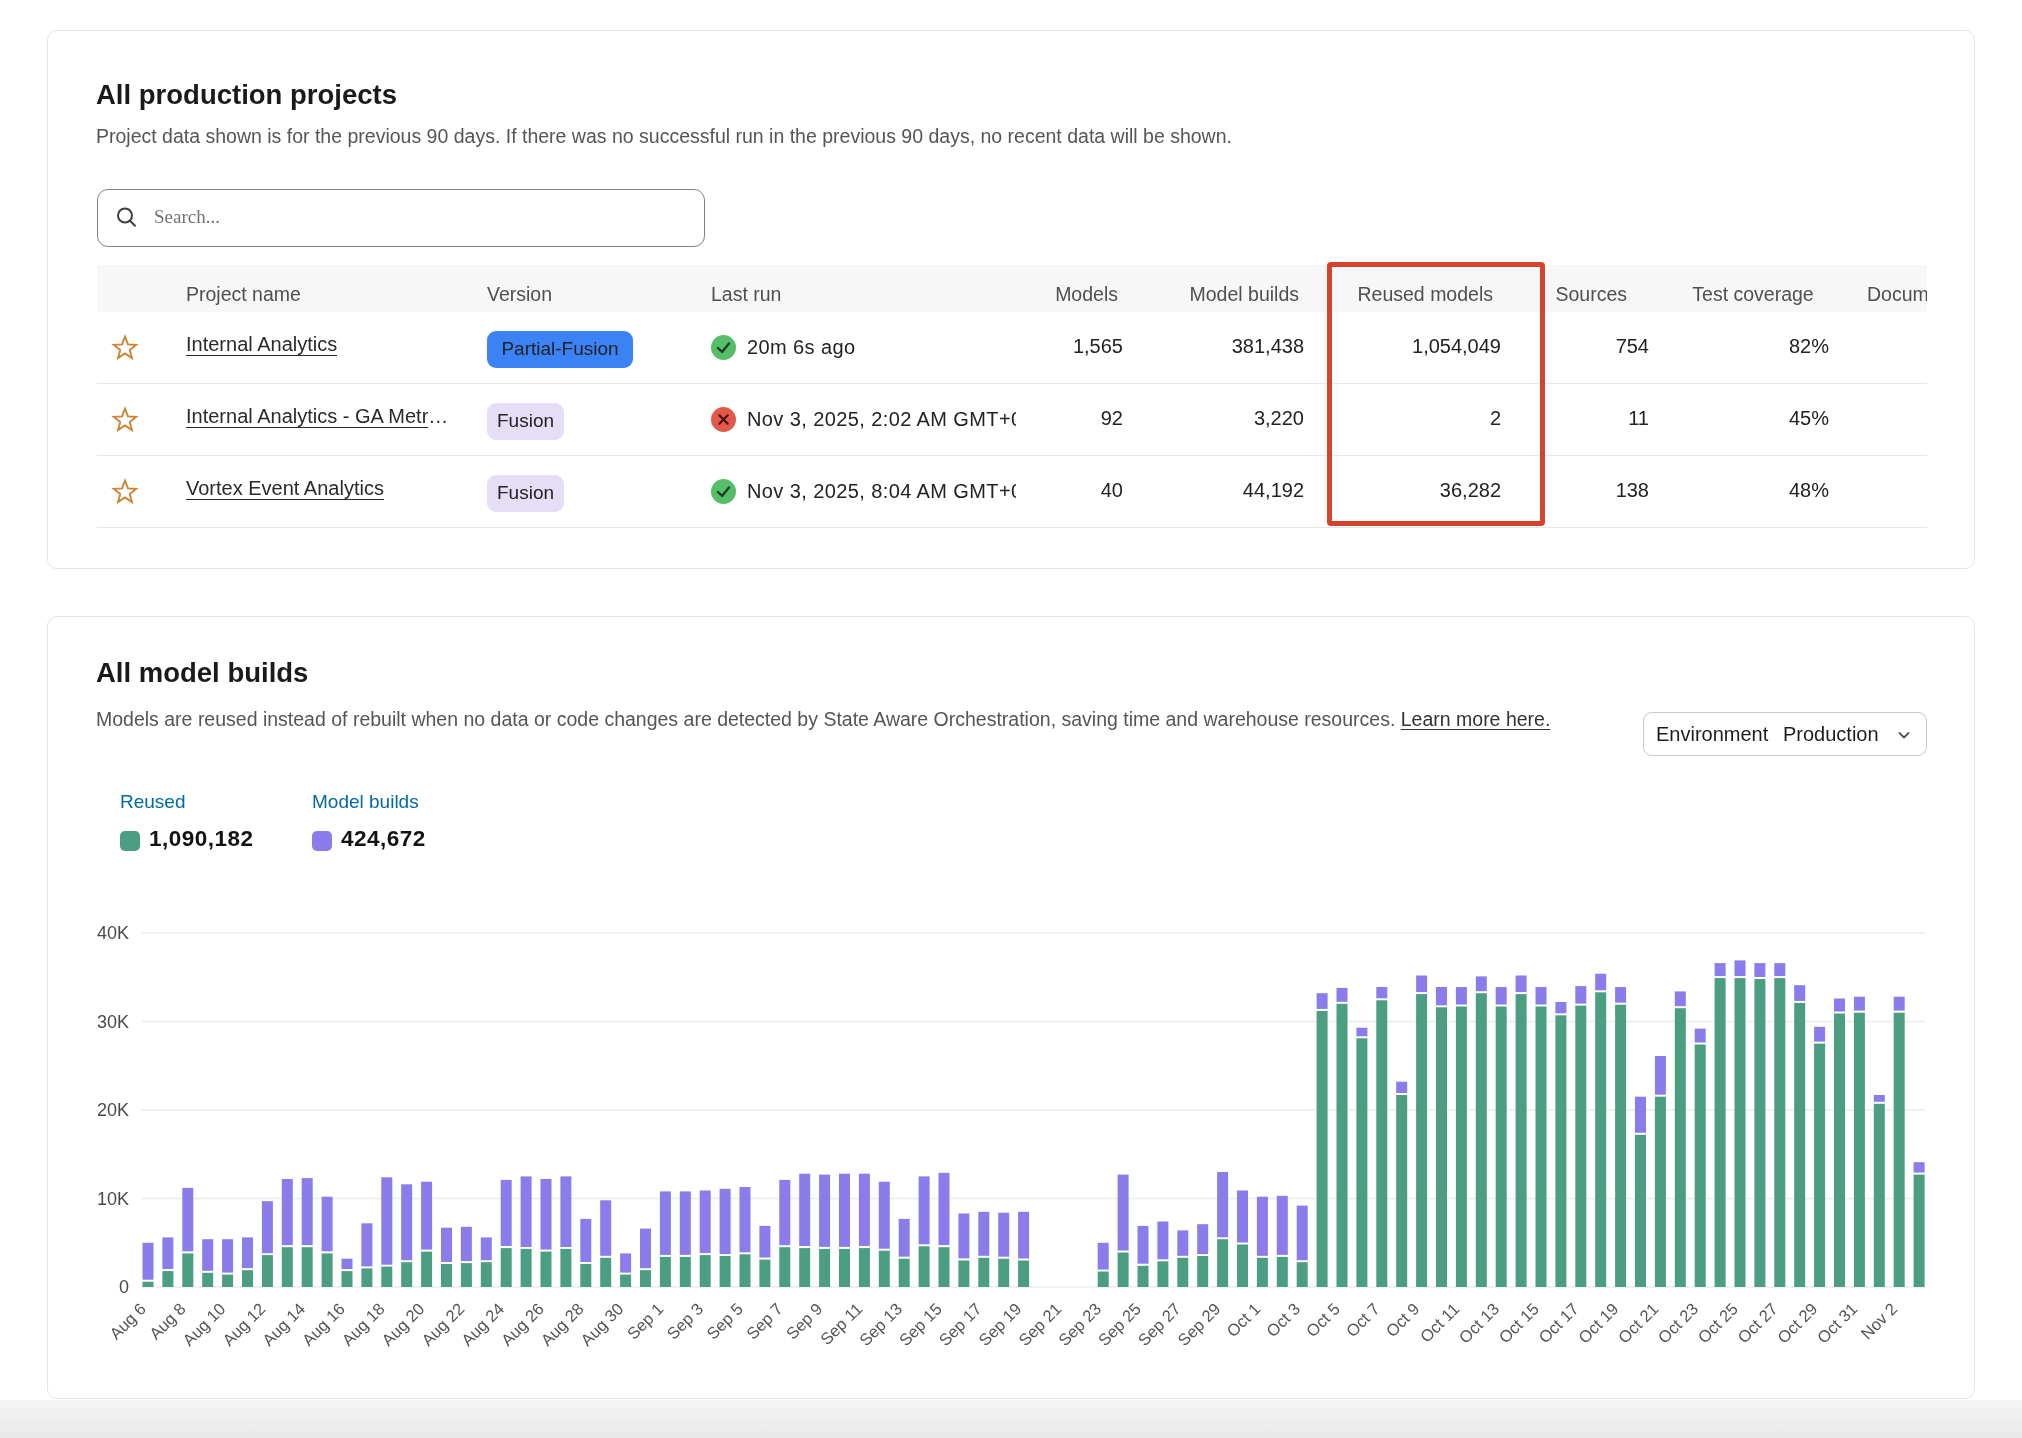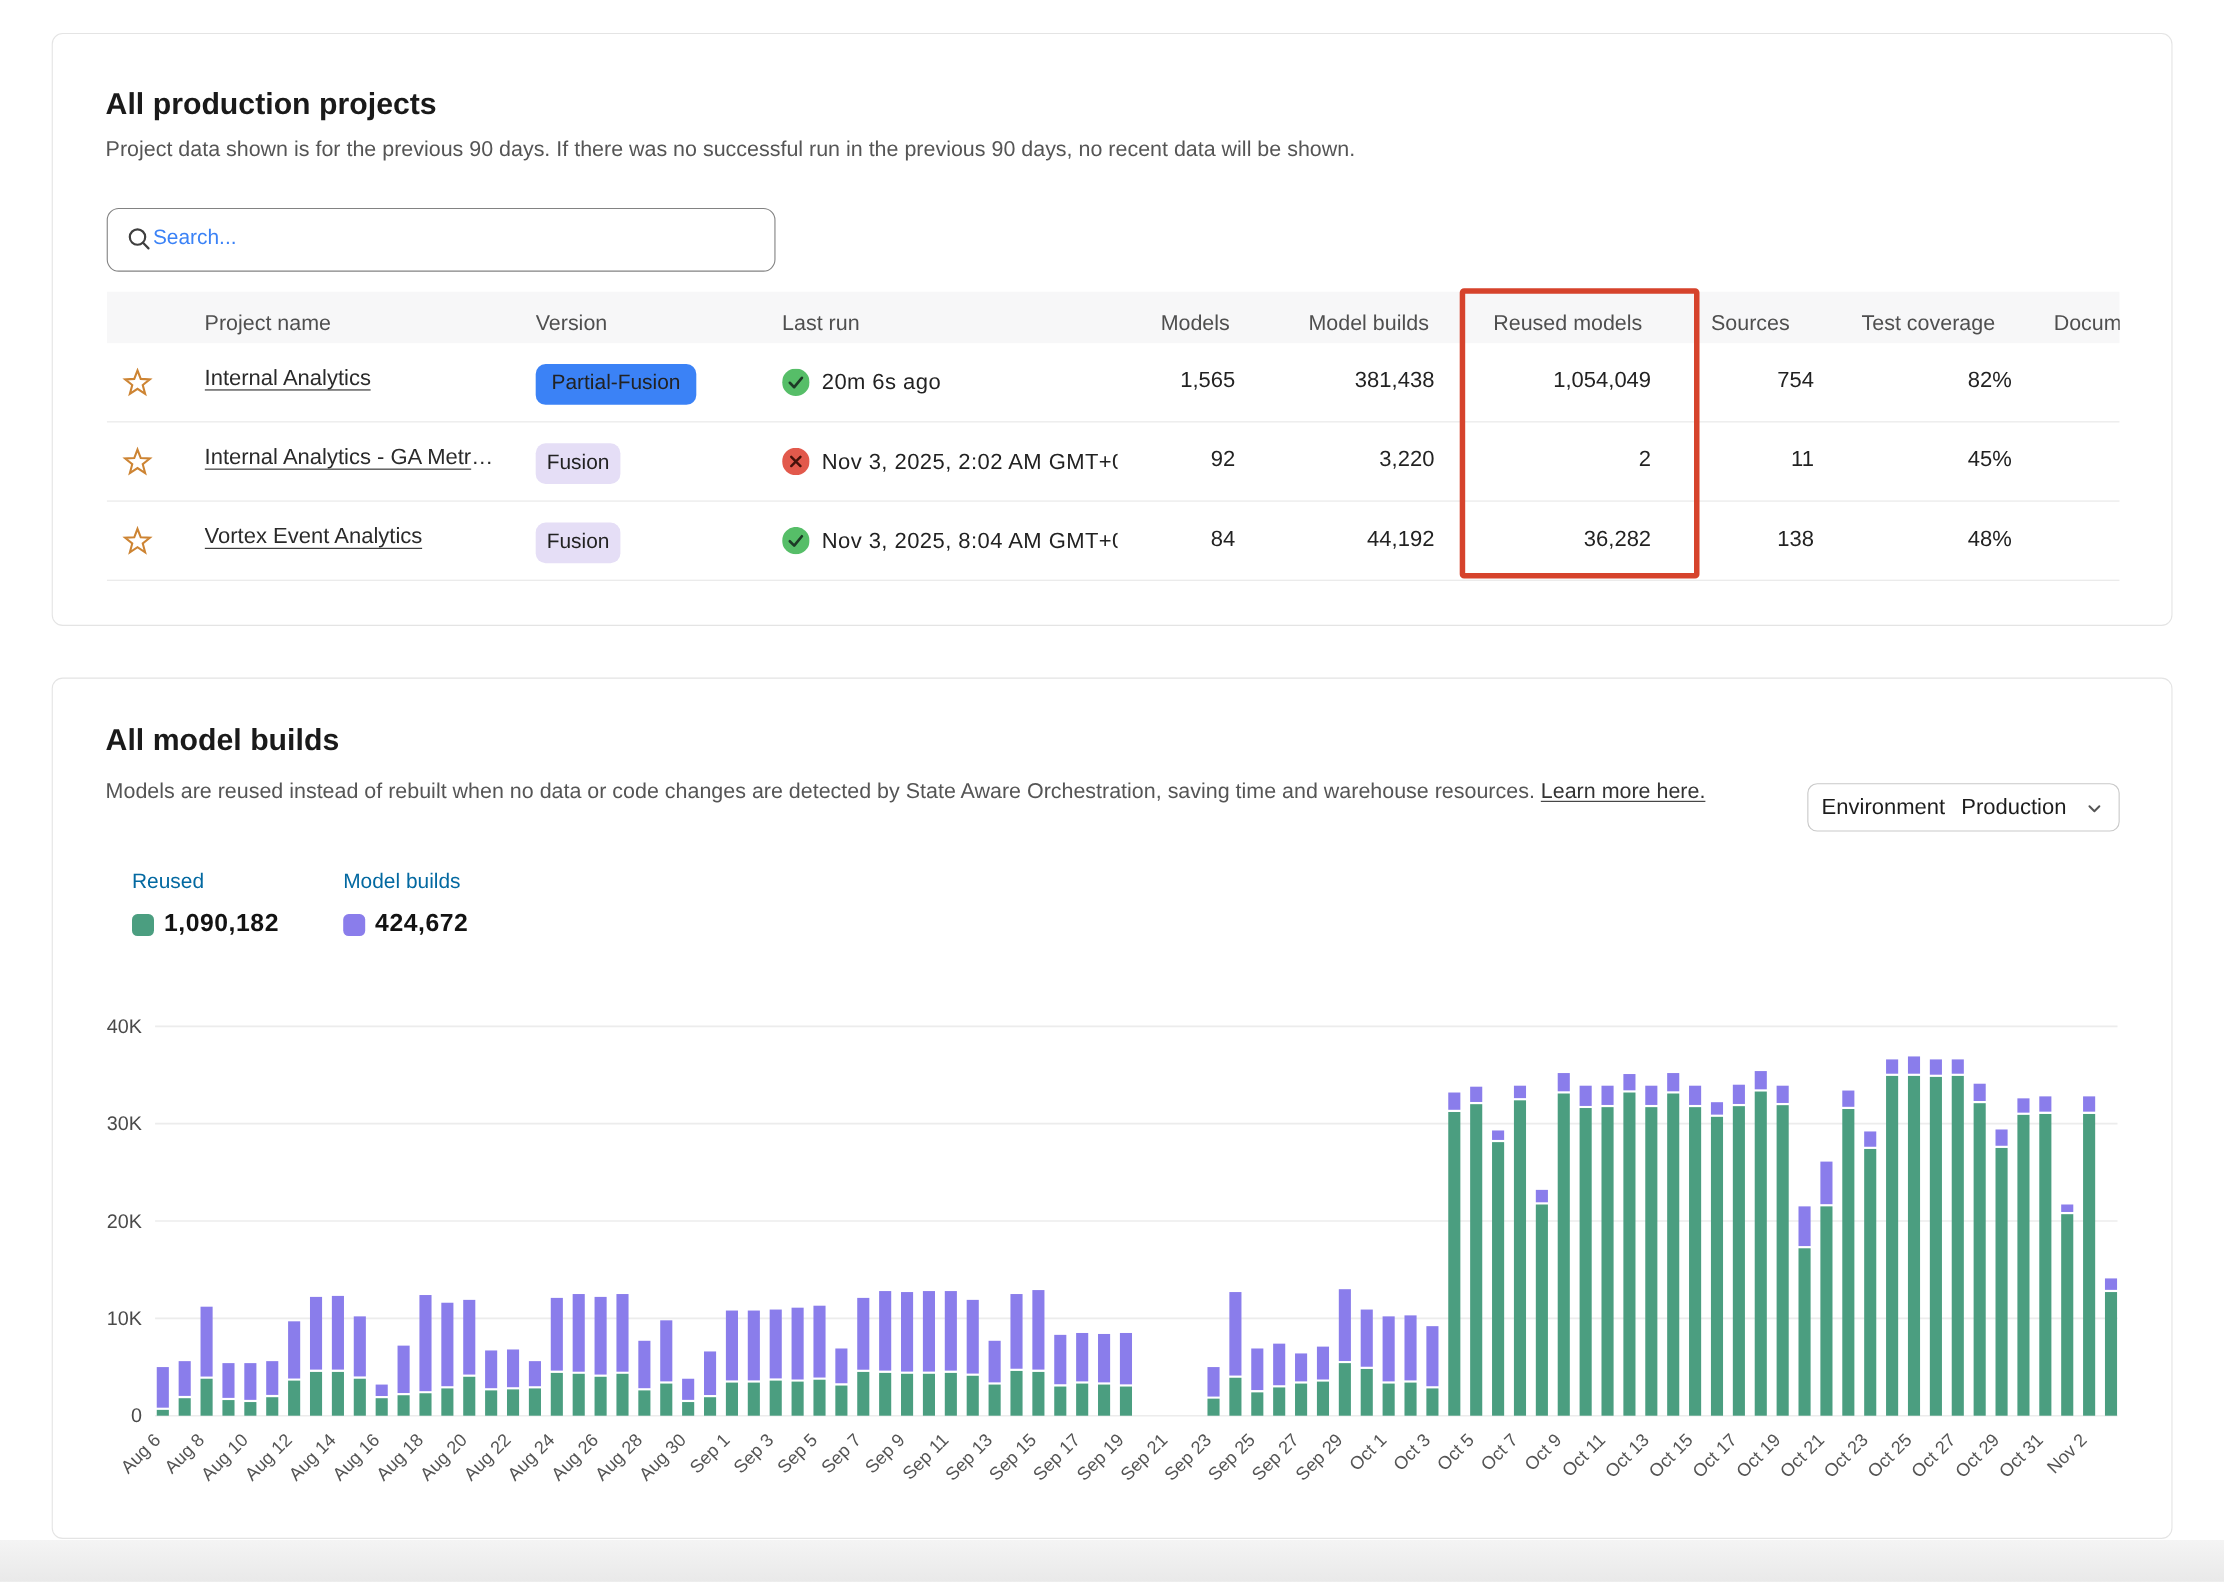--- a/index.html
+++ b/index.html
@@ -10,21 +10,21 @@
 #card1 { top:30px; height:539px; }
 #card2 { top:616px; height:783px; }
 h1 { font-size:27.5px; font-weight:700; color:#1a1a1a; }
 .sub { font-size:19.5px; color:#555; }
 #footerstrip { position:absolute; left:0; top:1400px; width:2022px; height:38px;
   background:linear-gradient(#f4f4f4,#e9e9e9); }
 
 #search { position:absolute; left:49px; top:158px; width:608px; height:58px;
   border:1.5px solid #828282; border-radius:11px; }
 #search svg { position:absolute; left:16px; top:15px; }
-#search span { position:absolute; left:41px; top:16px; font-size:19px; color:#3b82f6; }
+#search span { position:absolute; left:56px; top:16px; font-size:19px; color:#737373;font-family:Liberation Serif, serif; }
 
 #tbl { position:absolute; left:49px; top:234px; width:1830px; height:293px; overflow:hidden; }
 #thead { position:absolute; left:0; top:0; width:1830px; height:47px; background:#f7f7f8; }
 #thead div { position:absolute; top:18px; font-size:19.5px; font-weight:500; color:#4f4f4f; white-space:nowrap; }
 .row { position:absolute; left:0; width:1830px; height:72px; border-bottom:1px solid #e7e7e7; }
 .row:nth-of-type(2) { top:47px; }
 .row:nth-of-type(3) { top:119px; }
 .row:nth-of-type(4) { top:191px; }
 .row .star { left:14px; top:22px; }
 .row .pname { left:89px; top:21px; max-width:263px; overflow:hidden; text-overflow:ellipsis;
@@ -127,21 +127,21 @@
 <div class="row">
   <div class="abs star"><svg width="28" height="28" viewBox="0 0 28 28">
             <polygon points="14.00,2.70 16.94,10.45 25.22,10.85 18.76,16.05 20.94,24.05 14.00,19.50 7.06,24.05 9.24,16.05 2.78,10.85 11.06,10.45" fill="none" stroke="#CD8433" stroke-width="1.9" stroke-linejoin="miter"></polygon>
           </svg></div>
   <div class="abs pname"><span>Vortex Event Analytics</span></div>
   <div class="abs vers"><span class="badge lav">Fusion</span></div>
   <div class="abs runc"><svg width="25" height="25" viewBox="0 0 25 25">
             <circle cx="12.5" cy="12.5" r="12.5" fill="#56BE68"></circle>
             <path d="M7 13 L11 17 L18 8.5" fill="none" stroke="#1d3b26" stroke-width="2.4" stroke-linecap="round" stroke-linejoin="round"></path>
           </svg><span class="runtxt">Nov 3, 2025, 8:04 AM GMT+01:00</span></div>
-  <div class="abs num models">84</div>
+  <div class="abs num models">40</div>
   <div class="abs num builds">44,192</div>
   <div class="abs num reused">36,282</div>
   <div class="abs num sources">138</div>
   <div class="abs num cov">48%</div>
 </div>
   </div>
 </div>
 <div id="redbox"></div>
 
 <div class="card" id="card2">

